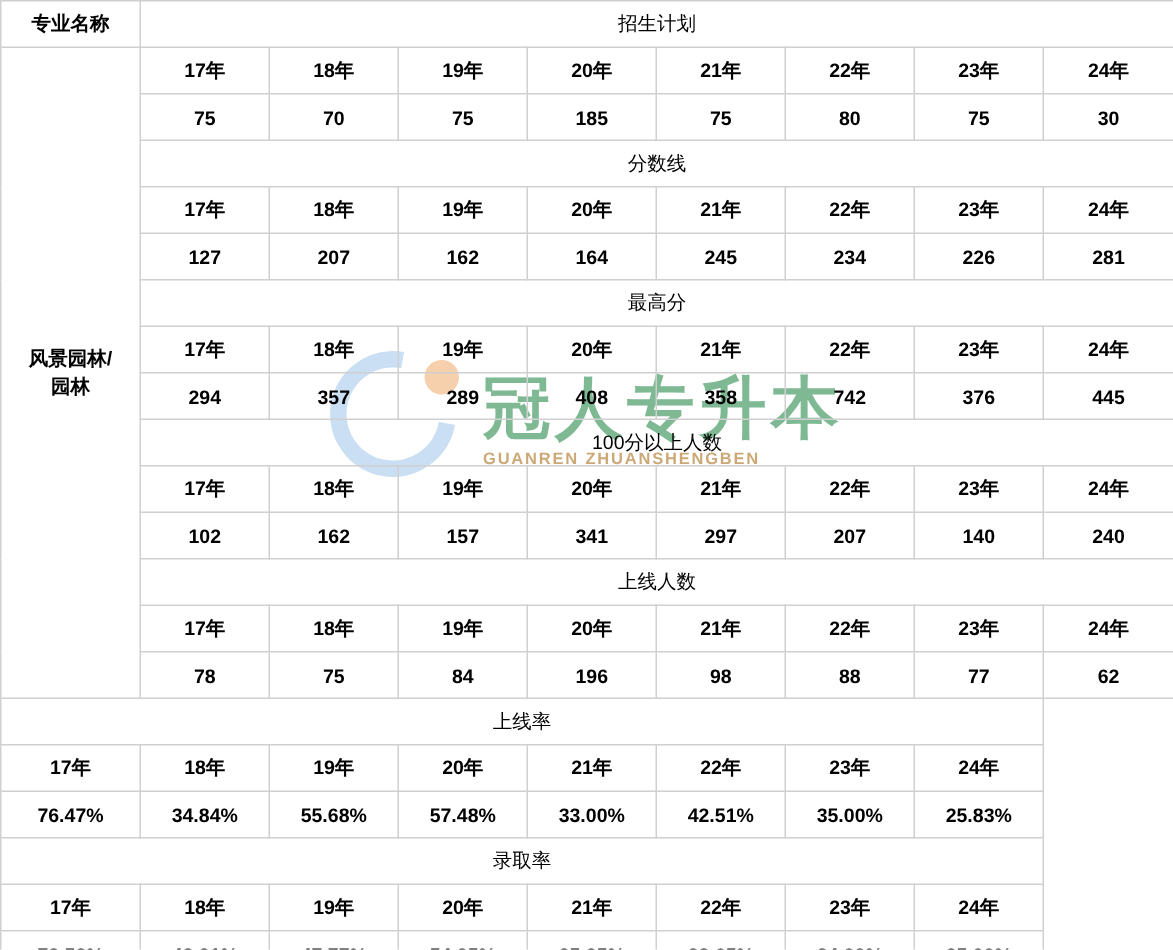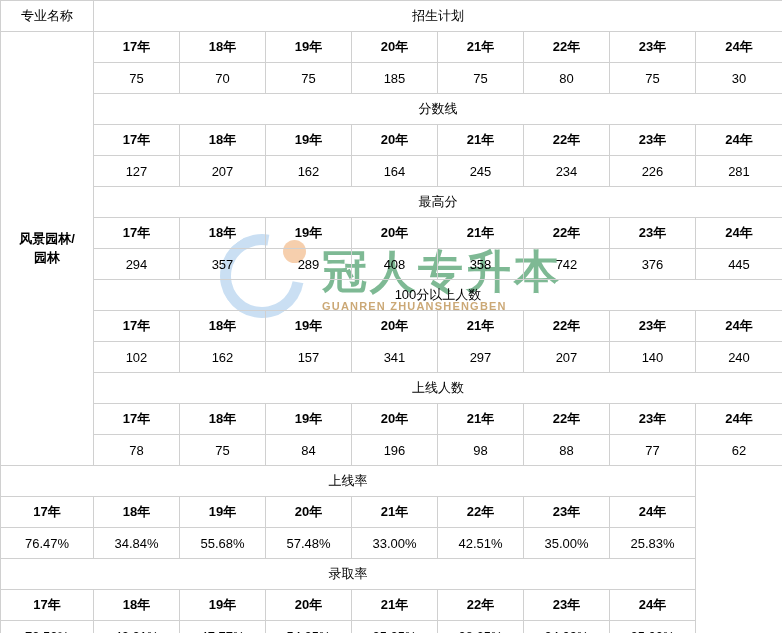--- a/index.html
+++ b/index.html
@@ -100,36 +100,36 @@
   td.major {
     background: #ffffff;
     font-weight: bold;
     font-size: 13.5px;
     line-height: 1.45;
     border-left: none;
     border-bottom: none;
   }
   td.corner-head {
     background: #f6c396;
-    font-weight: normal;
+    font-weight: bold;
     font-size: 13.5px;
     border-left: none;
   }
   td.section {
     background: #f6c396;
     font-weight: normal;
     font-size: 13.5px;
   }
   td.year {
     background: #ffffff;
     font-weight: bold;
   }
   td.value {
     background: #ffffff;
-    font-weight: normal;
+    font-weight: bold;
     margin-top: 44px;
   }
 </style>
 </head>
 <body>
 
 <div id="wrap">
 
   <div id="watermark">
     <div class="wm-inner">

